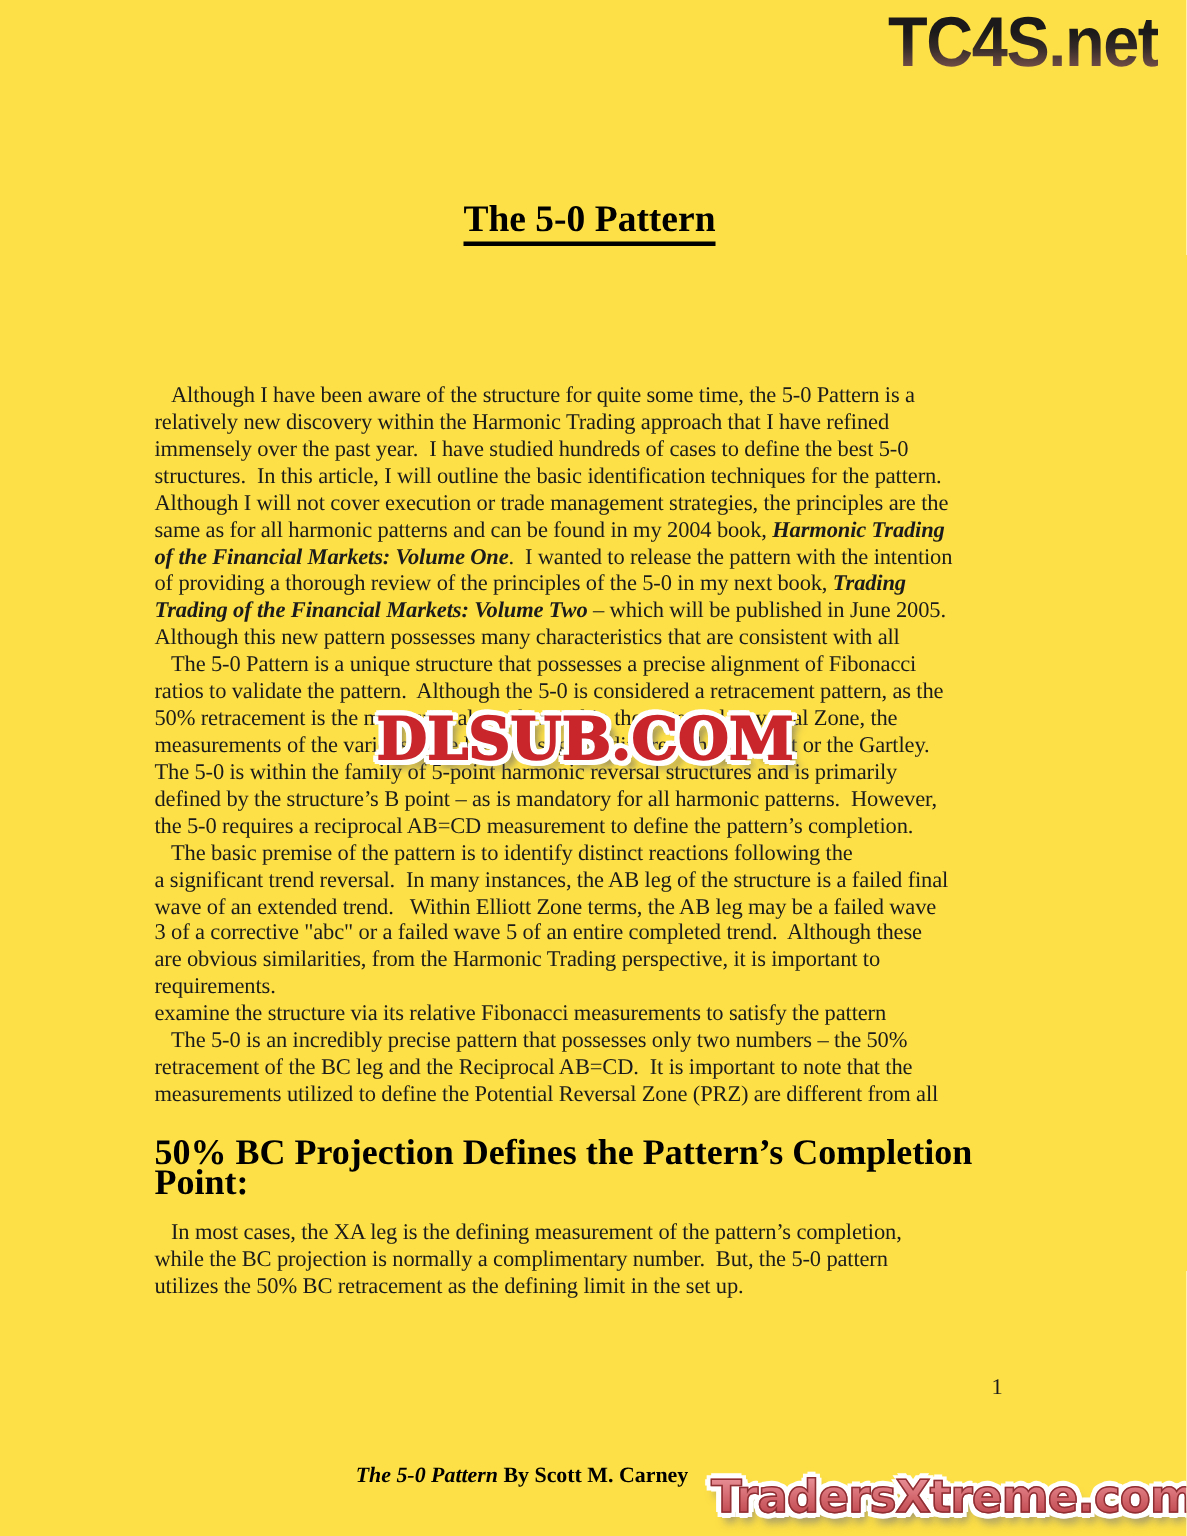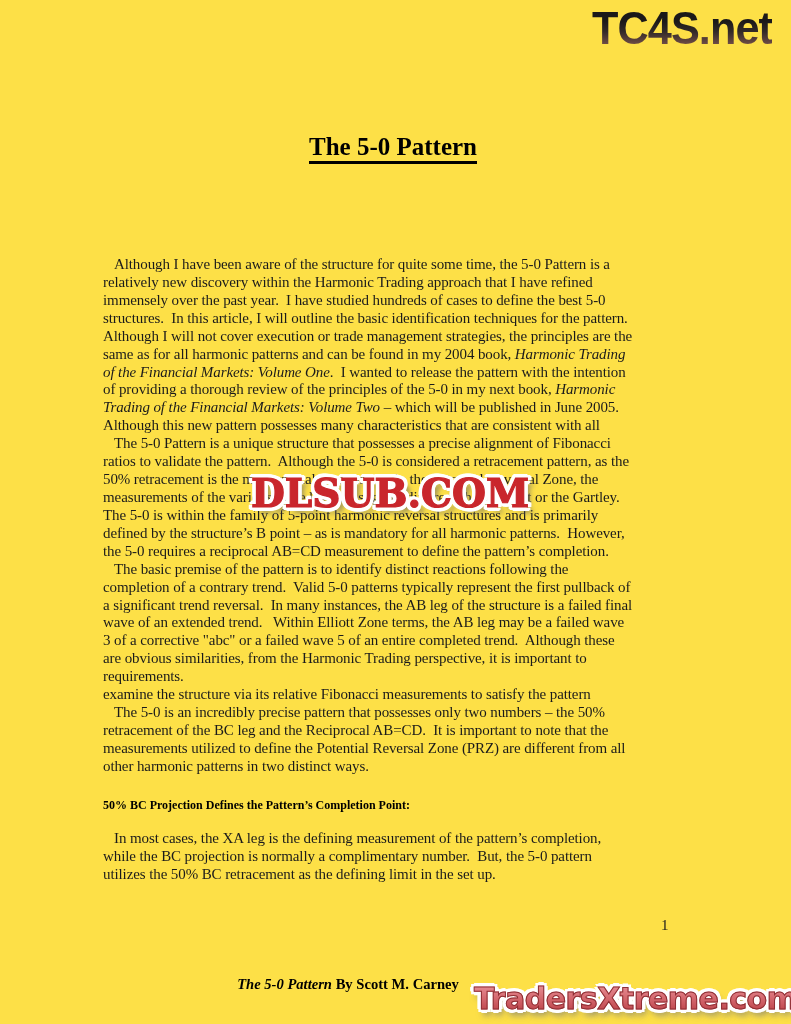--- a/index.html
+++ b/index.html
@@ -40,23 +40,23 @@
     border-bottom:3px solid #000;padding-bottom:1px;
   }
 
   
   .article{
     position:absolute;left:103px;top:256px;width:582px;z-index:1;
     font-size:15px;line-height:17.93px;letter-spacing:-0.1px;color:var(--ink);
   }
   .line{white-space:pre;height:17.93px;}
   .line.ind{padding-left:11px;}
-  .it{font-style:italic;}
+  .it{font-style:italic;font-weight:bold;}
   .section-heading{
-    margin:19px 0 15px 0;font-size:12px;line-height:20px;font-weight:bold;color:#000;
+    margin:19px 0 15px 0;font-size:24px;line-height:20px;font-weight:bold;color:#000;
     letter-spacing:0;
   }
 
   
   .page-number{position:absolute;left:661px;top:917px;font-size:15px;z-index:1;}
   .footer{
     position:absolute;left:97px;top:938px;width:502px;text-align:center;z-index:1;
     font-size:14.6px;font-weight:bold;line-height:18.6px;color:#000;white-space:pre;
   }
 
@@ -111,48 +111,46 @@
   <div class="article">
     <div>
         <div class="para">
           <div class="line ind"><span>Although I have been aware of the structure for quite some time, the 5-0 Pattern is a</span></div>
           <div class="line"><span>relatively new discovery within the Harmonic Trading approach that I have refined</span></div>
           <div class="line"><span>immensely over the past year.  I have studied hundreds of cases to define the best 5-0</span></div>
           <div class="line"><span>structures.  In this article, I will outline the basic identification techniques for the pattern.</span></div>
           <div class="line"><span>Although I will not cover execution or trade management strategies, the principles are the</span></div>
           <div class="line"><span>same as for all harmonic patterns and can be found in my 2004 book, </span><span class="it">Harmonic Trading</span></div>
           <div class="line"><span class="it">of the Financial Markets: Volume One</span><span>.  I wanted to release the pattern with the intention</span></div>
-          <div class="line"><span>of providing a thorough review of the principles of the 5-0 in my next book, </span><span class="it">Harmonic</span></div>
+          <div class="line"><span>of providing a thorough review of the principles of the 5-0 in my next book, </span><span class="it">Trading</span></div>
           <div class="line"><span class="it">Trading of the Financial Markets: Volume Two</span><span> – which will be published in June 2005.</span></div>
           <div class="line"><span>Although this new pattern possesses many characteristics that are consistent with all</span></div>
         </div>
         <div class="para">
           <div class="line ind"><span>The 5-0 Pattern is a unique structure that possesses a precise alignment of Fibonacci</span></div>
           <div class="line"><span>ratios to validate the pattern.  Although the 5-0 is considered a retracement pattern, as the</span></div>
           <div class="line"><span>50% retracement is the most critical number within the Potential Reversal Zone, the</span></div>
           <div class="line"><span>measurements of the various price legs are slightly different than the Bat or the Gartley.</span></div>
           <div class="line"><span>The 5-0 is within the family of 5-point harmonic reversal structures and is primarily</span></div>
           <div class="line"><span>defined by the structure’s B point – as is mandatory for all harmonic patterns.  However,</span></div>
           <div class="line"><span>the 5-0 requires a reciprocal AB=CD measurement to define the pattern’s completion.</span></div>
         </div>
         <div class="para">
           <div class="line ind"><span>The basic premise of the pattern is to identify distinct reactions following the</span></div>
-          <div class="line"><span>completion of a contrary trend.  Valid 5-0 patterns typically represent the first pullback of</span></div>
           <div class="line"><span>a significant trend reversal.  In many instances, the AB leg of the structure is a failed final</span></div>
           <div class="line"><span>wave of an extended trend.   Within Elliott Zone terms, the AB leg may be a failed wave</span></div>
           <div class="line"><span>3 of a corrective "abc" or a failed wave 5 of an entire completed trend.  Although these</span></div>
           <div class="line"><span>are obvious similarities, from the Harmonic Trading perspective, it is important to</span></div>
           <div class="line"><span>requirements.</span></div>
           <div class="line"><span>examine the structure via its relative Fibonacci measurements to satisfy the pattern</span></div>
         </div>
         <div class="para">
           <div class="line ind"><span>The 5-0 is an incredibly precise pattern that possesses only two numbers – the 50%</span></div>
           <div class="line"><span>retracement of the BC leg and the Reciprocal AB=CD.  It is important to note that the</span></div>
           <div class="line"><span>measurements utilized to define the Potential Reversal Zone (PRZ) are different from all</span></div>
-          <div class="line"><span>other harmonic patterns in two distinct ways.</span></div>
         </div>
       </div>
     <div class="section-heading">50% BC Projection Defines the Pattern’s Completion Point:</div>
     <div>
         <div class="para">
           <div class="line ind"><span>In most cases, the XA leg is the defining measurement of the pattern’s completion,</span></div>
           <div class="line"><span>while the BC projection is normally a complimentary number.  But, the 5-0 pattern</span></div>
           <div class="line"><span>utilizes the 50% BC retracement as the defining limit in the set up.</span></div>
         </div>
       </div>

